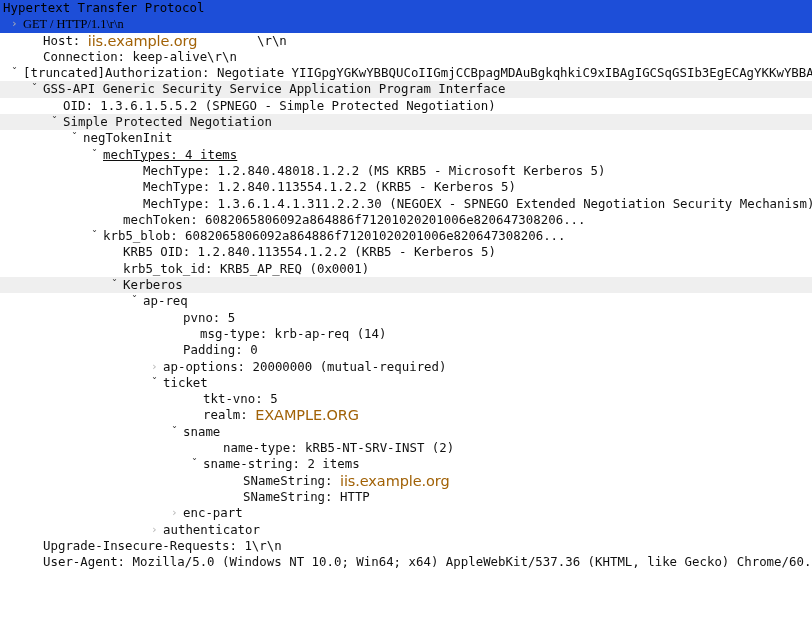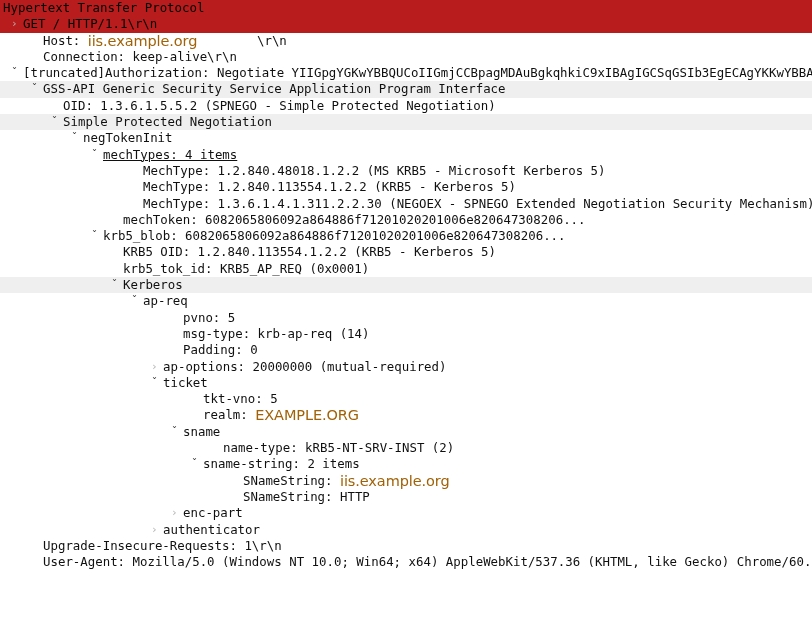--- a/index.html
+++ b/index.html
@@ -27,21 +27,21 @@
     white-space: nowrap;
     font-size: 12.4px;
     color: #101010;
     background: #ffffff;
     overflow: hidden;
   }
   .row.stripe {
     background: #efefef;
   }
   .row.selected {
-    background: #b91c1c;
+    background: #1d4ed8;
     color: #000000;
   }
   .twisty {
     position: absolute;
     top: 0;
     width: 13px;
     height: 16.3px;
     color: #3b3b3b;
     font-family: "DejaVu Sans", sans-serif;
     font-size: 11px;
@@ -77,21 +77,21 @@
 </head>
 <body>
 
 <div id="tree">
     <div class="row selected">
       <span class="twisty" style="left: -12px;">ˇ</span>
       <span class="label" style="left: 3px;"><span class="seg">Hypertext Transfer Protocol</span></span>
     </div>
     <div class="row selected">
       <span class="twisty closed" style="left: 8px;">›</span>
-      <span class="label" style="left: 23px;"><span class="seg">GET / HTTP/1.1\r\n</span></span>
+      <span class="label" style="left: 23px; font-family: Liberation Serif, serif;"><span class="seg">GET / HTTP/1.1\r\n</span></span>
     </div>
     <div class="row">
       <span class="label" style="left: 43px;"><span class="seg">Host: </span><span class="seg redval">iis.example.org</span><span class="seg">        \r\n</span></span>
     </div>
     <div class="row">
       <span class="label" style="left: 43px;"><span class="seg">Connection: keep-alive\r\n</span></span>
     </div>
     <div class="row">
       <span class="twisty" style="left: 8px;">ˇ</span>
       <span class="label" style="left: 23px;"><span class="seg">[truncated]Authorization: Negotiate YIIGpgYGKwYBBQUCoIIGmjCCBpagMDAuBgkqhkiC9xIBAgIGCSqGSIb3EgECAgYKKwYBBAGCNwICHgYKKwYBBAGCN</span></span>
@@ -142,21 +142,21 @@
       <span class="label" style="left: 123px;"><span class="seg">Kerberos</span></span>
     </div>
     <div class="row">
       <span class="twisty" style="left: 128px;">ˇ</span>
       <span class="label" style="left: 143px;"><span class="seg">ap-req</span></span>
     </div>
     <div class="row">
       <span class="label" style="left: 183px;"><span class="seg">pvno: 5</span></span>
     </div>
     <div class="row">
-      <span class="label" style="left: 183px;"><span class="seg">msg-type: krb-ap-req (14)</span></span>
+      <span class="label" style="left: 200px;"><span class="seg">msg-type: krb-ap-req (14)</span></span>
     </div>
     <div class="row">
       <span class="label" style="left: 183px;"><span class="seg">Padding: 0</span></span>
     </div>
     <div class="row">
       <span class="twisty closed" style="left: 148px;">›</span>
       <span class="label" style="left: 163px;"><span class="seg">ap-options: 20000000 (mutual-required)</span></span>
     </div>
     <div class="row">
       <span class="twisty" style="left: 148px;">ˇ</span>

